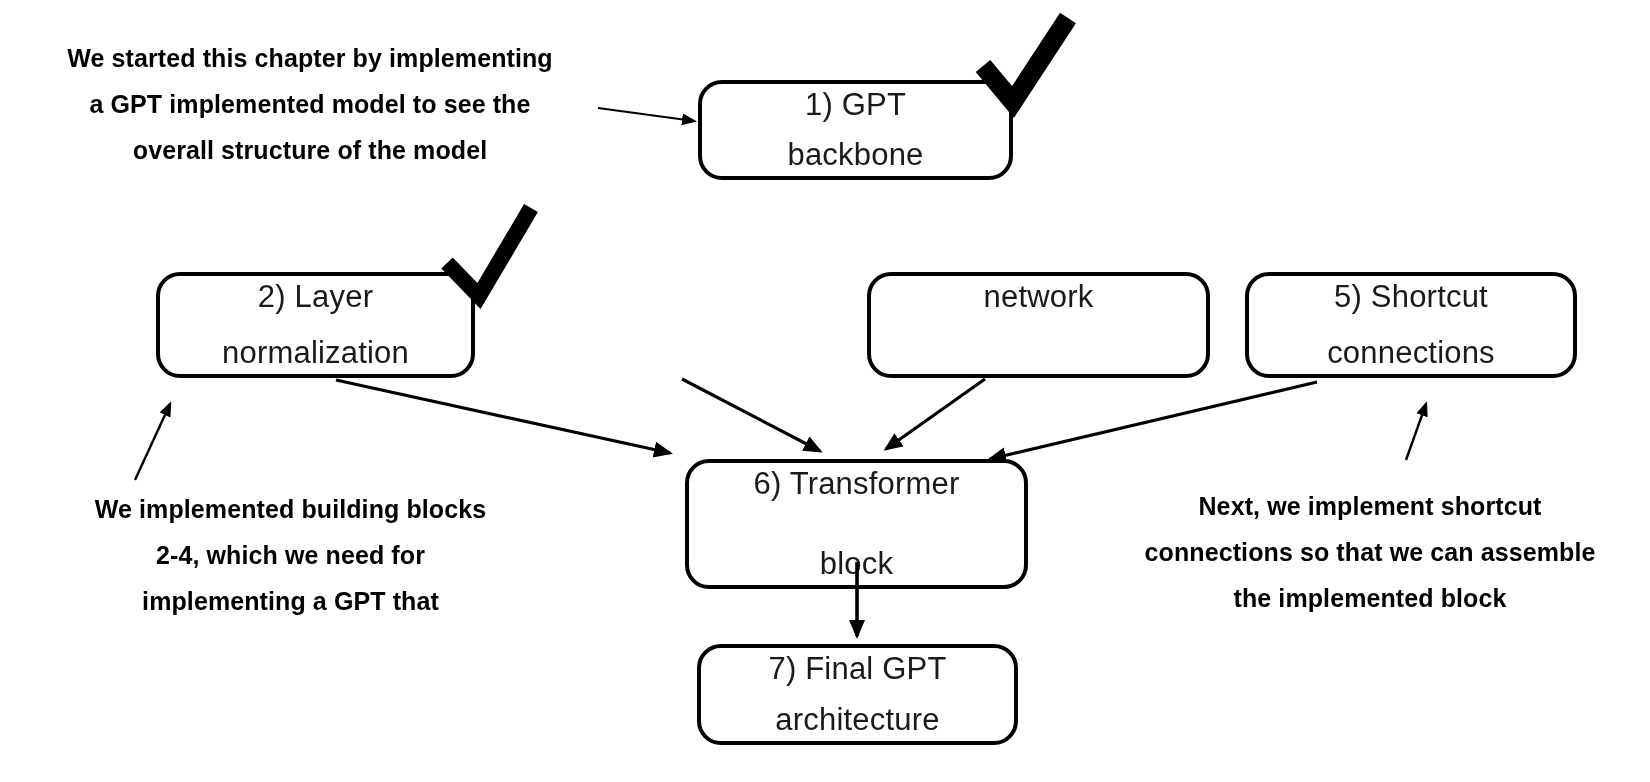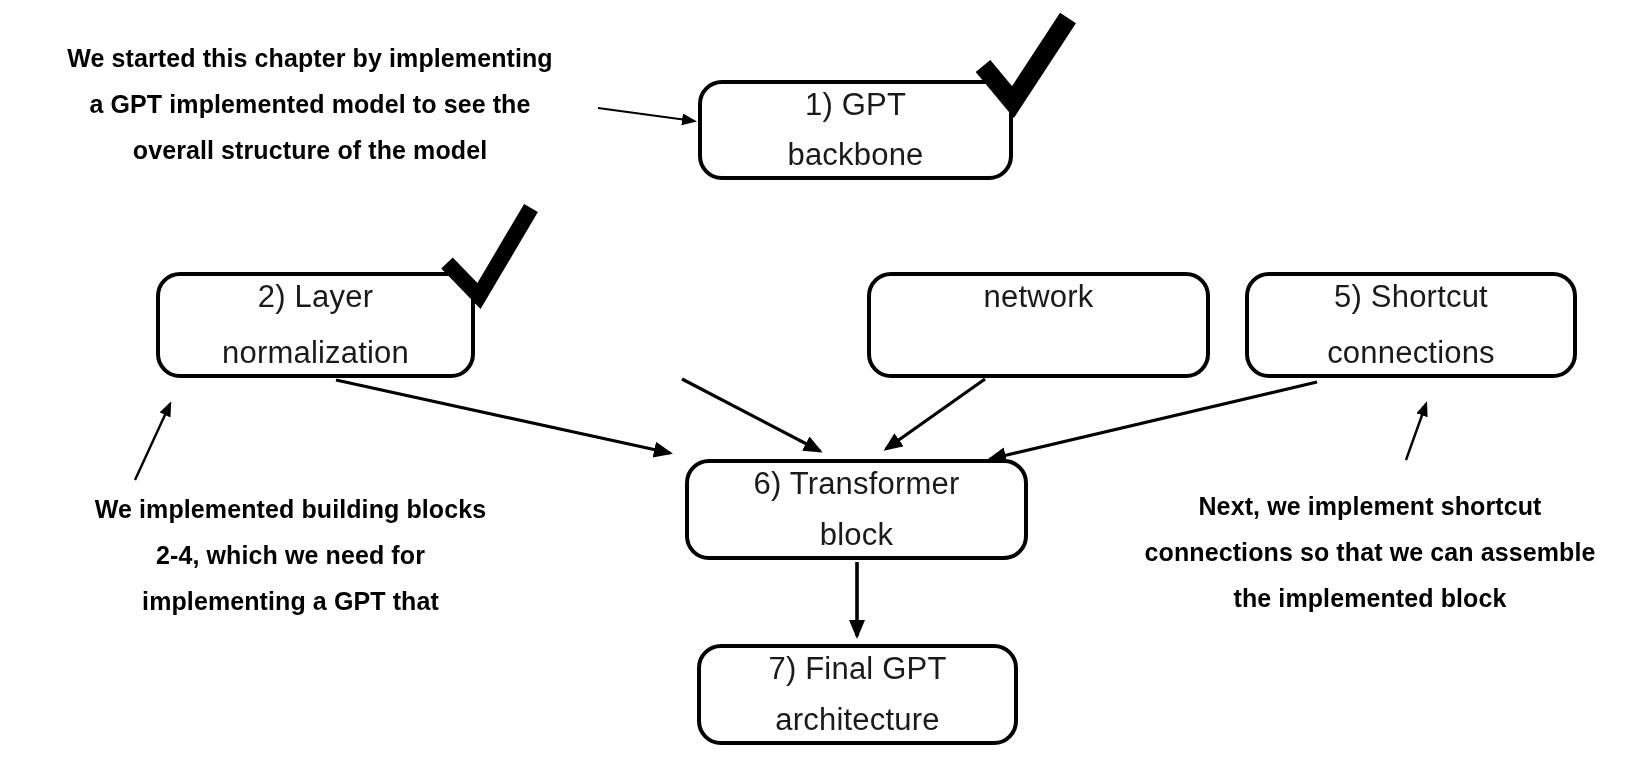--- a/index.html
+++ b/index.html
@@ -109,21 +109,21 @@
 
   <div class="node" style="left:867px; top:272px; width:343px; height:106px;">
     <span>network</span>
   </div>
 
   <div class="node" style="left:1245px; top:272px; width:332px; height:106px;">
     <span>5) Shortcut</span>
     <span>connections</span>
   </div>
 
-  <div class="node" style="left:685px; top:459px; width:343px; height:101px;">
+  <div class="node" style="left:685px; top:459px; width:343px; height:130px;">
     <span>6) Transformer</span>
     <span>block</span>
   </div>
 
   <div class="node" style="left:697px; top:644px; width:321px; height:101px;">
     <span>7) Final GPT</span>
     <span>architecture</span>
   </div>
 
   <svg class="overlay" width="1650" height="782" viewBox="0 0 1650 782">

